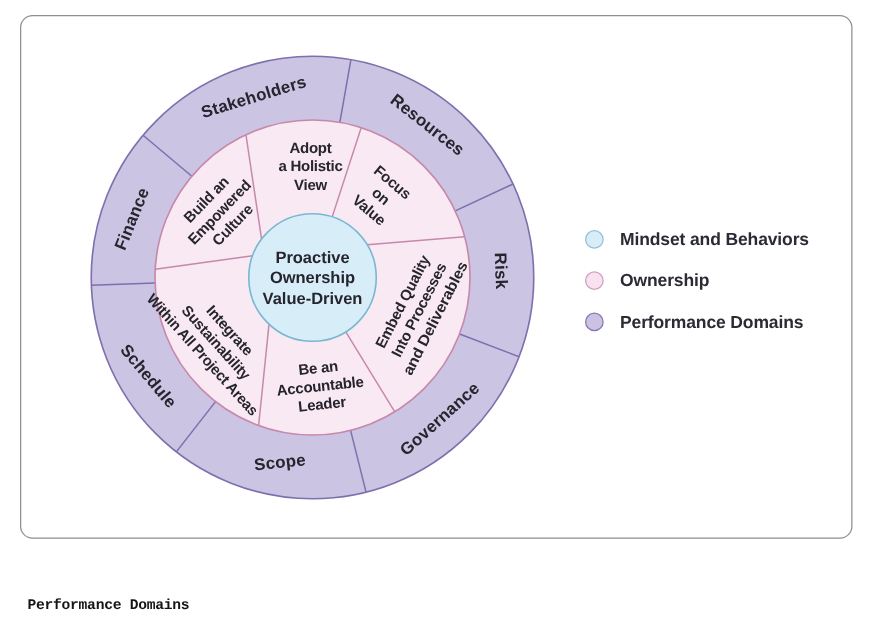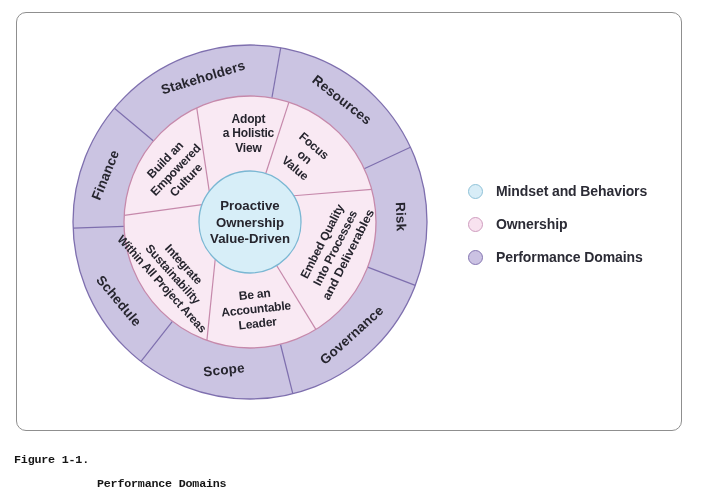--- a/index.html
+++ b/index.html
@@ -111,18 +111,17 @@
     <span class="legend-swatch" style="background: rgb(248, 226, 239); border-color: rgb(207, 157, 191);"></span>
     <span class="legend-label">Ownership</span>
   </div>
   <div class="legend-row">
     <span class="legend-swatch" style="background: rgb(203, 194, 227); border-color: rgb(134, 119, 178);"></span>
     <span class="legend-label">Performance Domains</span>
   </div>
 </div>
 
 <div class="caption">
-  <span class="cap-prefix">Figure 1-1.</span>
   <span class="cap-body">
     <br>
     <span>Performance Domains</span>
   </span>
 </div>
 
 </body></html>

